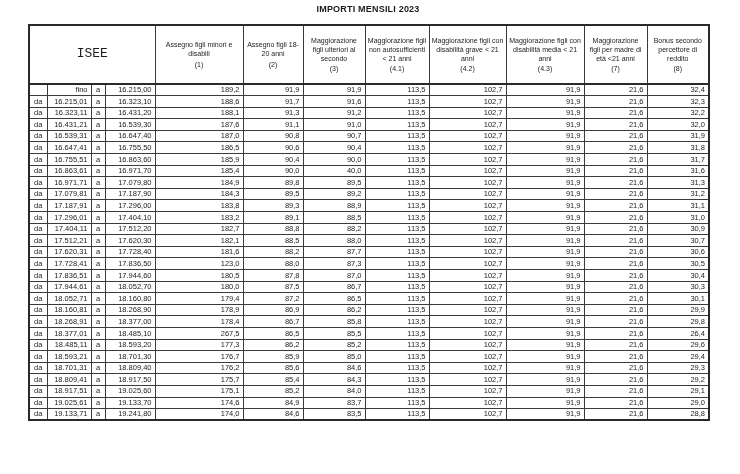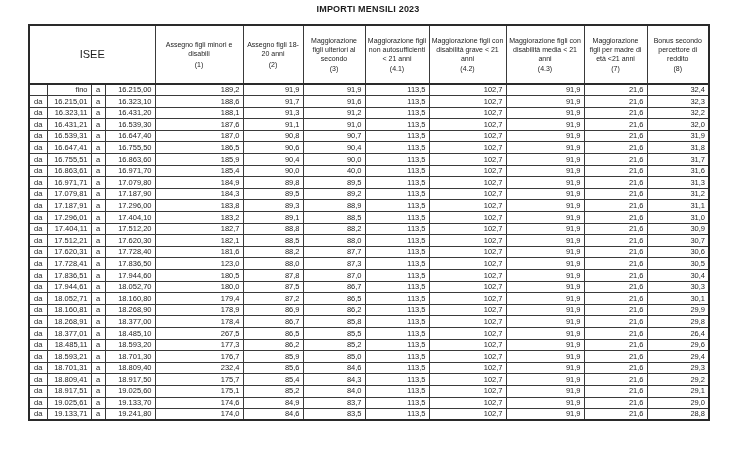--- a/index.html
+++ b/index.html
@@ -37,21 +37,21 @@
     font-size: 7px;
     font-weight: normal;
     text-align: center;
     vertical-align: middle;
     padding: 1px 2px;
     line-height: 1.3;
     border-bottom: 2px solid #2a2a2a;
   }
   .tbl thead th .hl { display: block; }
   .tbl thead th .hc { display: block; margin-top: 1px; }
-  .tbl thead th.isee { font-size: 11px; }
+  .tbl thead th.isee { font-size: 13px; font-family: Liberation Mono, monospace; }
   .tbl tbody td {
     height: 11.6px;
     font-size: 7.5px;
     line-height: 1;
     text-align: right;
     padding: 0 3px 0 0;
     white-space: nowrap;
   }
   .tbl tbody tr:nth-child(even) td { border-top-width: 1.5px; }
   .tbl tbody td.c-da, .tbl tbody td.c-a {
@@ -453,21 +453,21 @@
           <td class="c-val">102,7</td>
           <td class="c-val">91,9</td>
           <td class="c-val">21,6</td>
           <td class="c-val">29,4</td>
         </tr>
         <tr>
           <td class="c-da">da</td>
           <td class="c-from">18.701,31</td>
           <td class="c-a">a</td>
           <td class="c-to">18.809,40</td>
-          <td class="c-val">232,4</td>
+          <td class="c-val">176,2</td>
           <td class="c-val">85,6</td>
           <td class="c-val">84,6</td>
           <td class="c-val">113,5</td>
           <td class="c-val">102,7</td>
           <td class="c-val">91,9</td>
           <td class="c-val">21,6</td>
           <td class="c-val">29,3</td>
         </tr>
         <tr>
           <td class="c-da">da</td>

